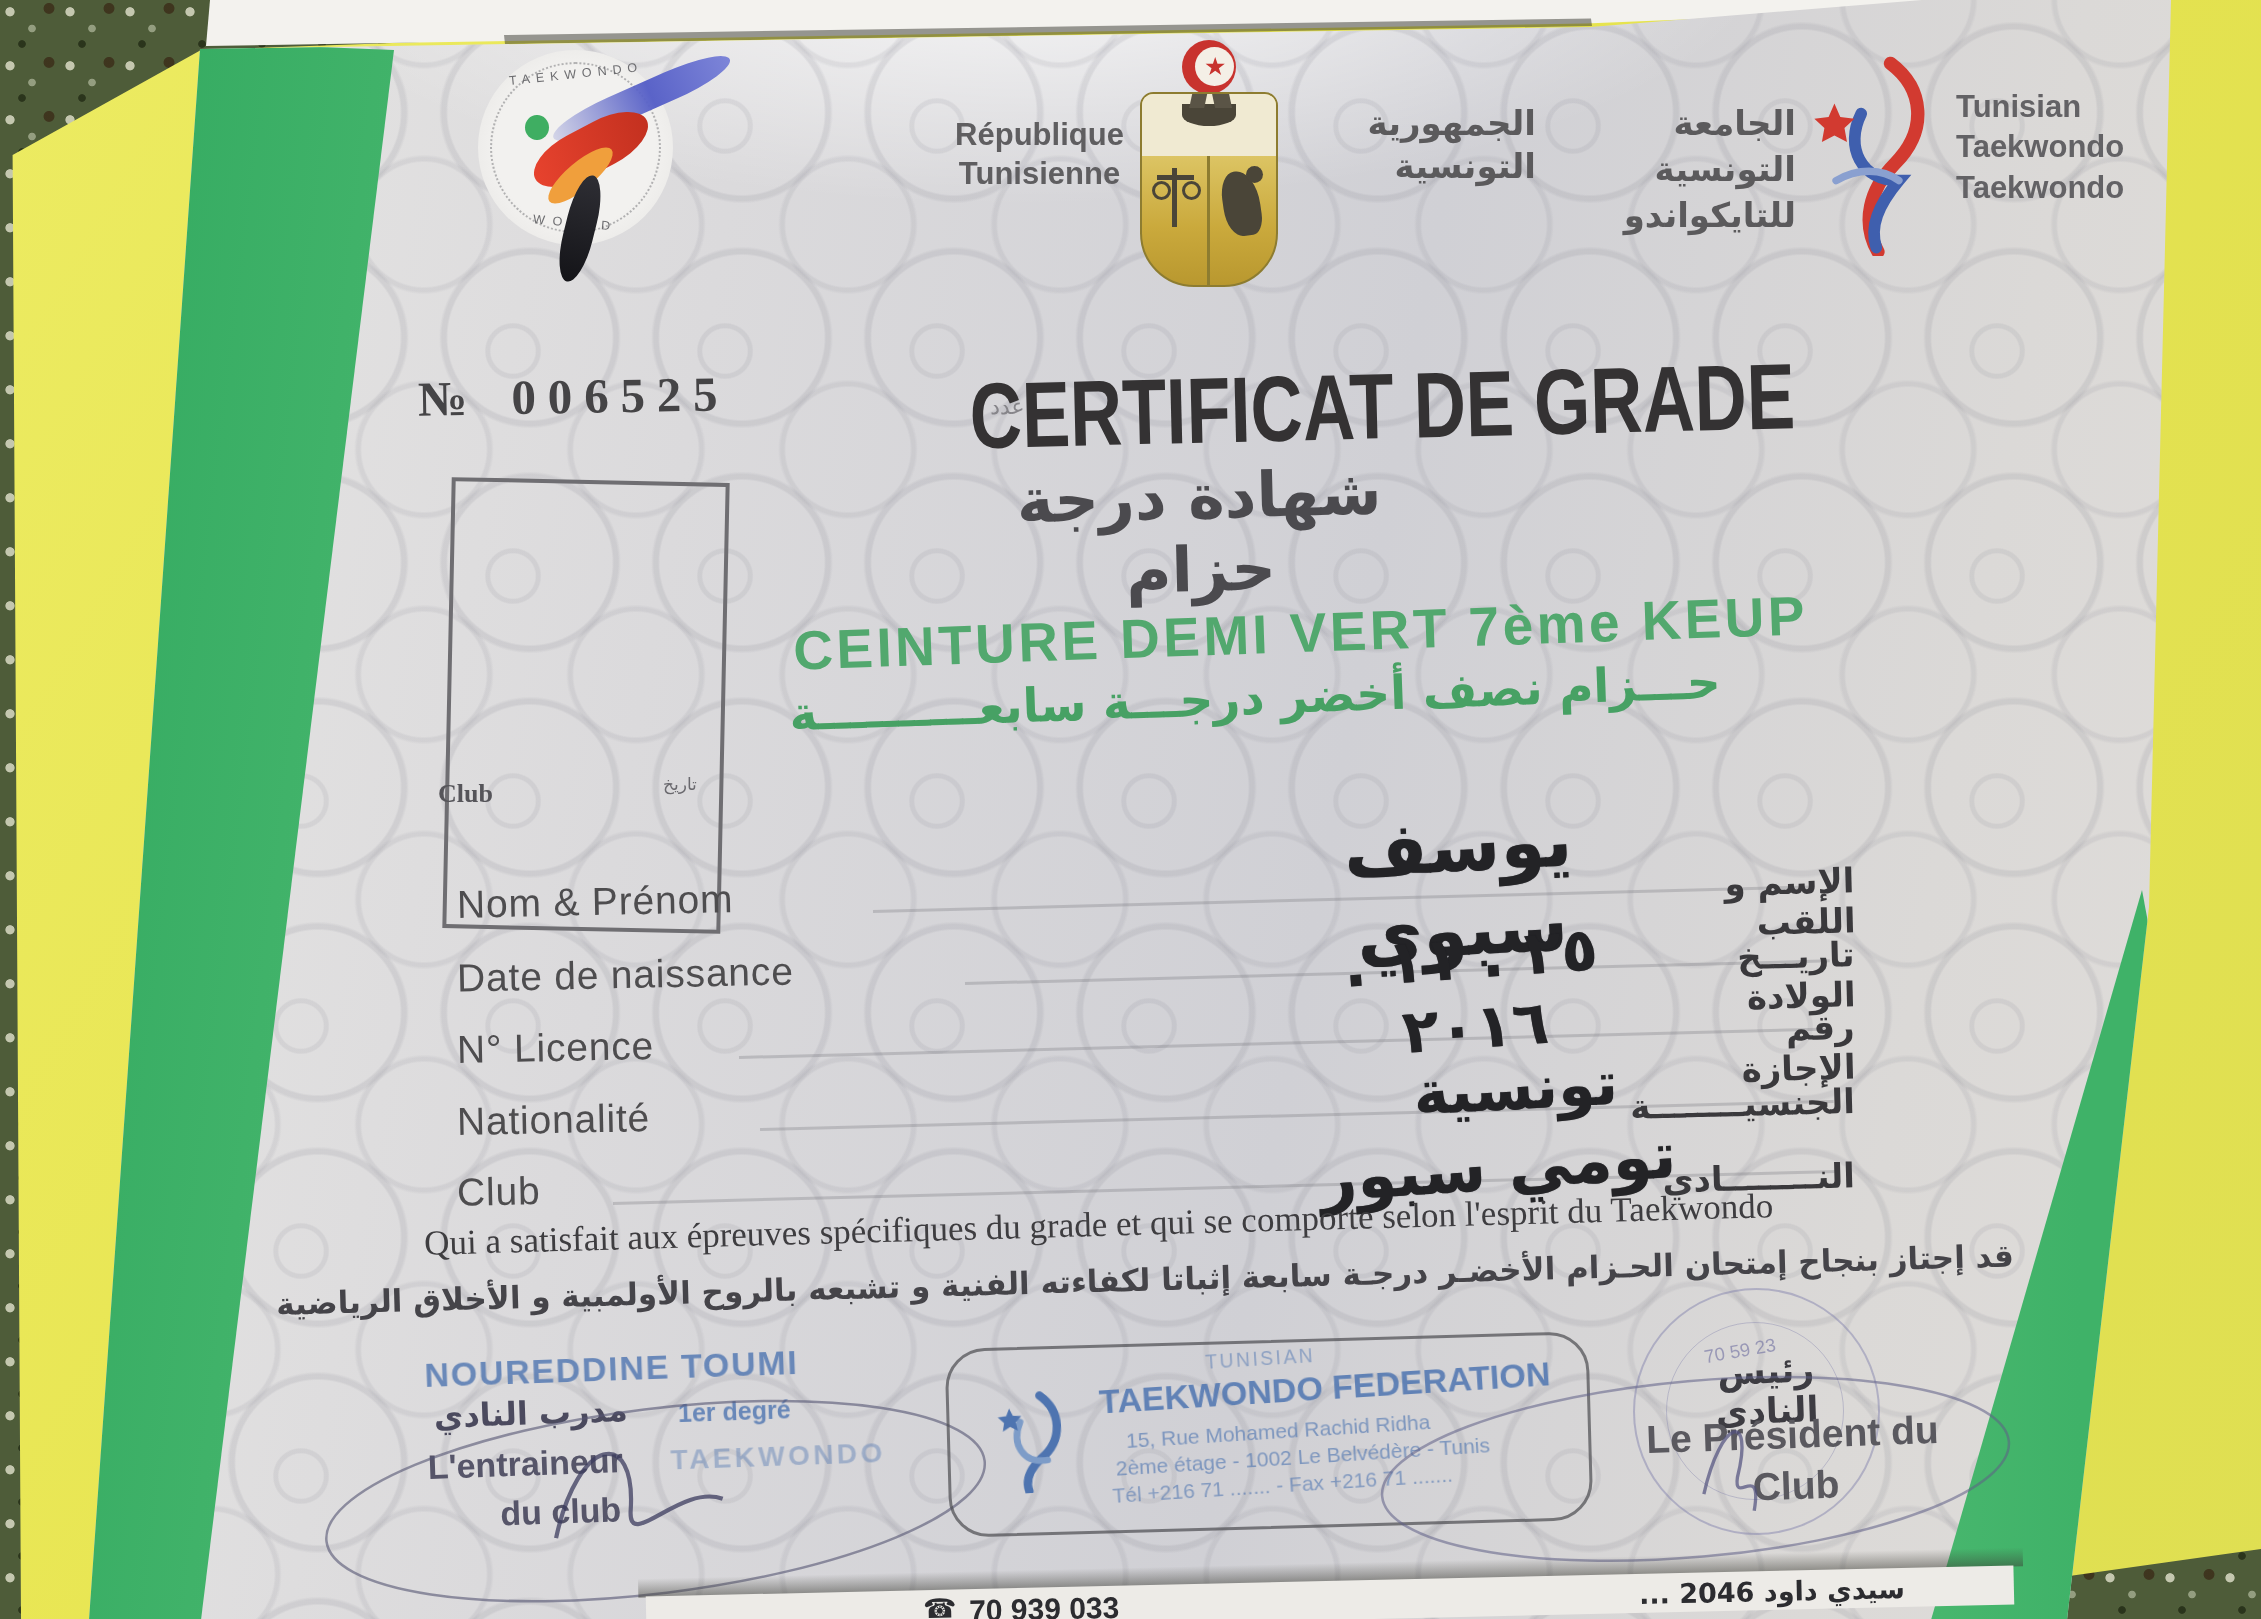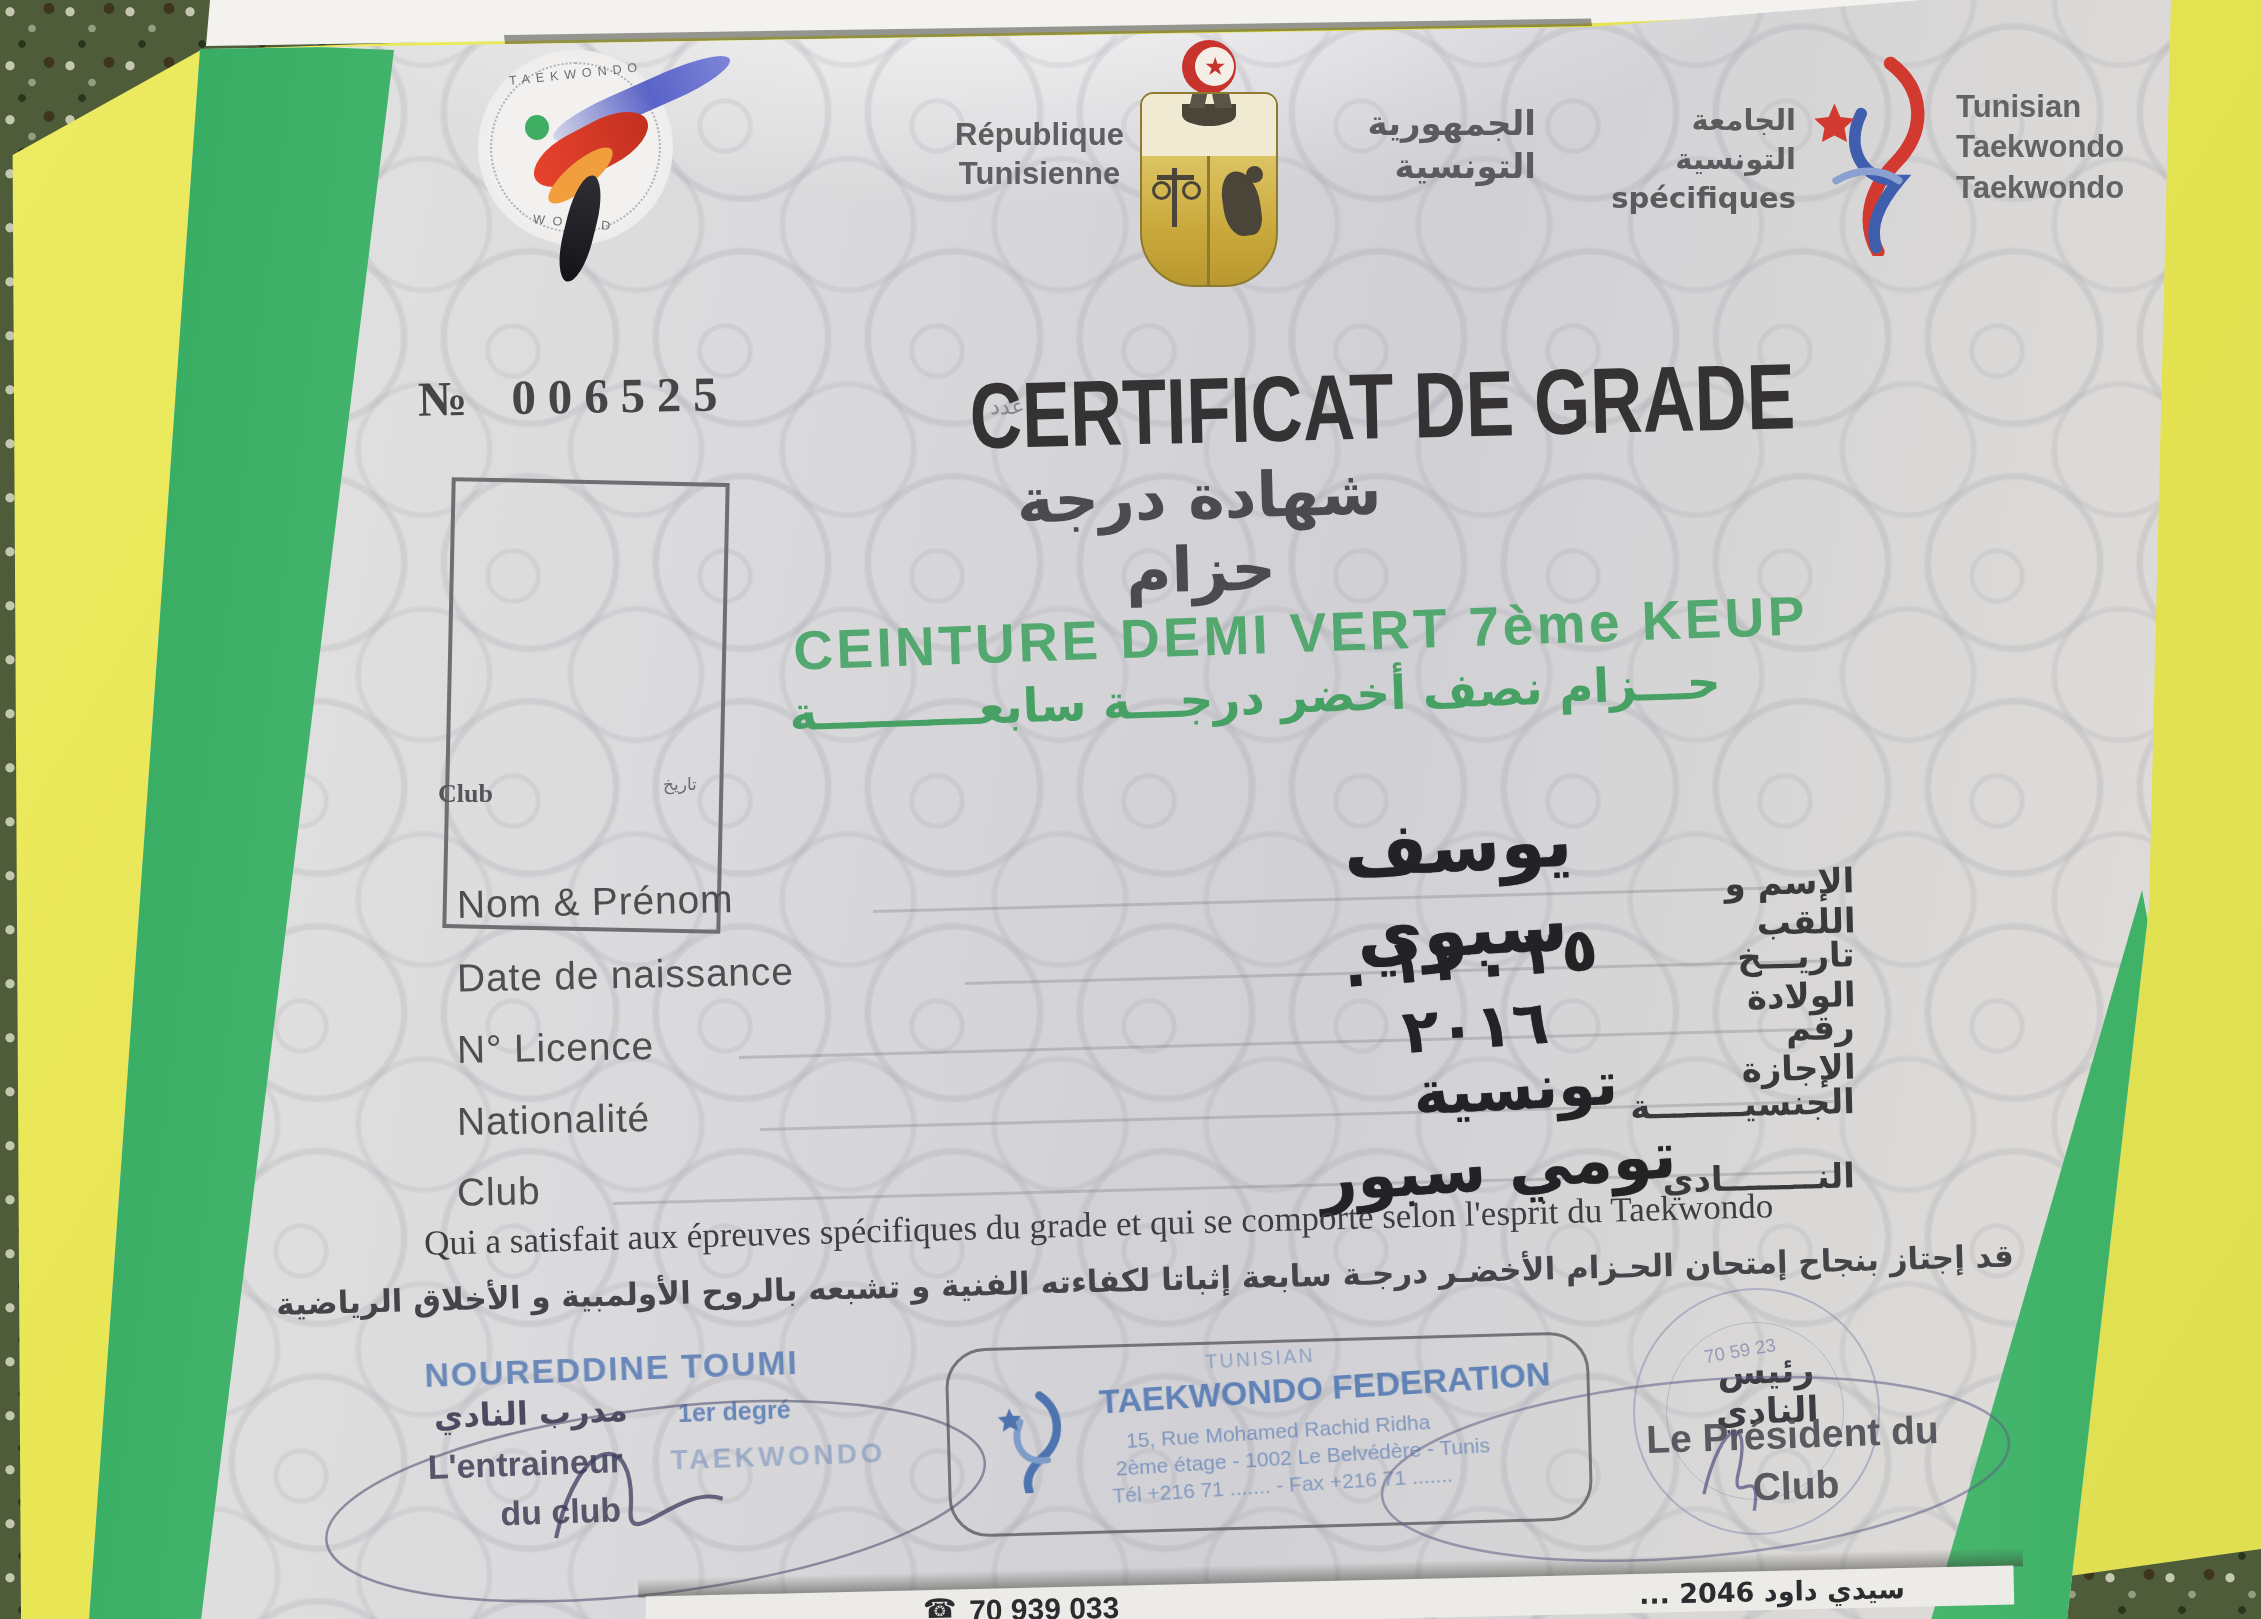--- a/index.html
+++ b/index.html
@@ -106,24 +106,24 @@
         <div class="abs" style="left:81px;top:77px;width:37px;height:65px;border-radius:40% 55% 30% 45%;background:#4a4538;transform:rotate(-8deg);"></div>
         <div class="abs" style="left:104px;top:72px;width:17px;height:17px;border-radius:50%;background:#4a4538;"></div>
       </div>
     </div>
 
     <div class="abs ar gray-h" style="left:1343px;top:102px;width:193px;text-align:right;font-size:34px;color:#5b5a5c;">
       <div>الجمهورية</div>
       <div>التونسية</div>
     </div>
 
-    <div class="abs ar gray-h" style="left:1595px;top:101px;width:201px;text-align:right;font-size:29px;color:#5b5a5c;line-height:1.35;">
+    <div class="abs ar gray-h" style="left:1595px;top:101px;width:201px;text-align:right;font-size:34px;color:#5b5a5c;line-height:1.35;">
       <div>الجامعة</div>
       <div>التونسية</div>
-      <div>spécifiques</div>
+      <div>للتايكواندو</div>
     </div>
 
     <div class="abs" style="left:1811px;top:55px;width:159px;height:201px;">
       <svg width="159" height="201" viewBox="0 0 190 240">
         <path d="M95,10 C135,40 140,90 100,130 C70,160 60,200 80,235" fill="none" stroke="#d23a30" stroke-width="16" stroke-linecap="round"></path>
         <path d="M60,70 C40,110 60,150 105,150 C80,180 70,205 78,230" fill="none" stroke="#3f5fae" stroke-width="14" stroke-linecap="round"></path>
         <path d="M30,150 C55,135 85,135 105,150" fill="none" stroke="#8aa0d0" stroke-width="9" stroke-linecap="round"></path>
         <path d="M28,58 l7,16 17,2 -12,11 3,17 -15,-8 -15,8 3,-17 -12,-11 17,-2 z" fill="#d23a30"></path>
       </svg>
     </div>

